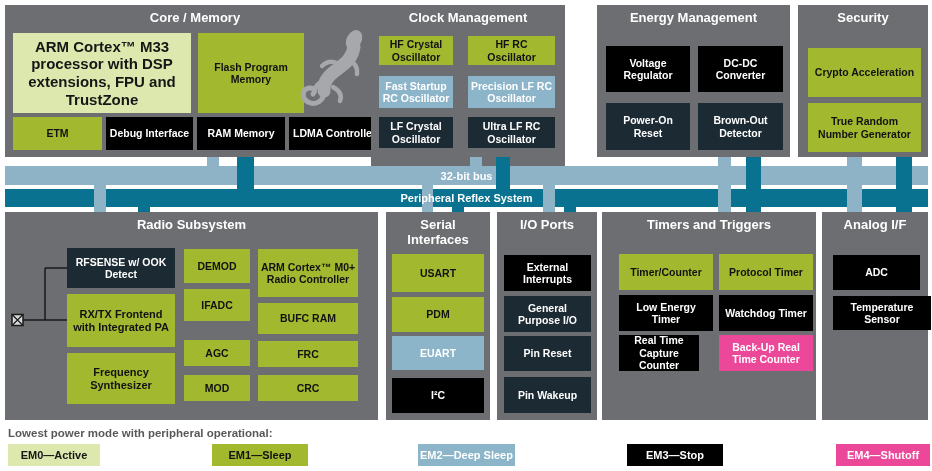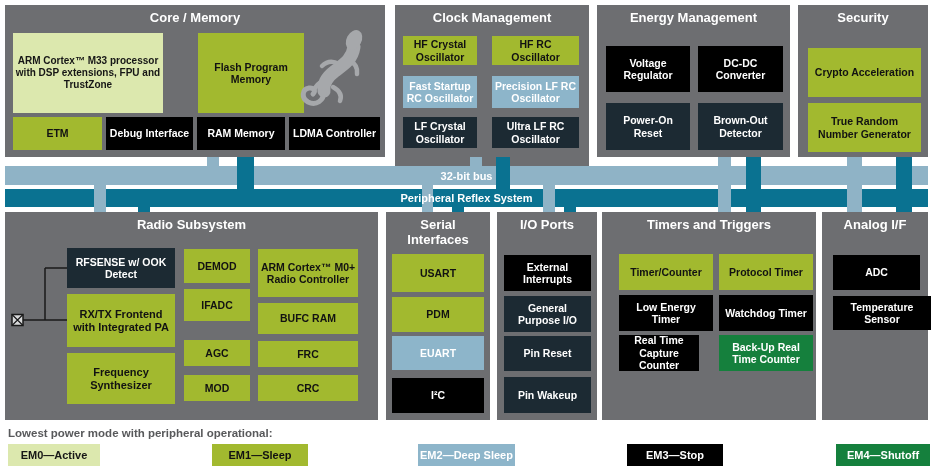--- a/index.html
+++ b/index.html
@@ -9,61 +9,61 @@
   .sec-title{position:absolute;top:6px;left:0;right:0;padding:0 8px;text-align:center;
              color:#fff;font-size:13px;font-weight:bold;line-height:1.15;}
   .box{position:absolute;display:flex;align-items:center;justify-content:center;
        text-align:center;font-weight:bold;font-size:10.5px;line-height:1.18;
        padding:1px 2px;box-sizing:border-box;}
   .em0{background:#dce8ae;color:#161616;}
   .em1{background:#a2b92f;color:#121212;}
   .em2{background:#8db5ca;color:#ffffff;}
   .em3{background:#000000;color:#ffffff;}
   .em4{background:#1c2a33;color:#ffffff;}
-  .em4b{background:#15803d;color:#ffffff;}
+  .em4b{background:#ec4899;color:#ffffff;}
   .bus{position:absolute;left:5px;width:923px;z-index:1;}
   .bus32{top:166px;height:19px;background:#8fb3c6;}
   .prs{top:189px;height:18px;background:#0a7291;}
   .bus-label{position:absolute;left:5px;width:923px;z-index:3;display:flex;align-items:center;
              justify-content:center;color:#fff;font-weight:bold;font-size:11px;pointer-events:none;text-align:center;}
   .stub{position:absolute;z-index:2;}
   .stub.light{background:#8fb3c6;}
   .stub.dark{background:#0a7291;}
   .overlay-svg{position:absolute;left:0;top:0;pointer-events:none;}
   .caption{position:absolute;left:8px;top:427px;font-size:11.5px;font-weight:bold;color:#58595b;}
   .chip{position:absolute;top:444px;height:22px;display:flex;align-items:center;justify-content:center;
         font-weight:bold;font-size:11px;}
 </style>
 </head>
 <body>
 
 <div class="stage">
 
   <div class="section" style="left:5px;top:5px;width:380px;height:152px">
     <div class="sec-title">Core / Memory</div>
-    <div class="box em0" style="left:8px;top:28px;width:150px;height:80px;font-size:10px">ARM Cortex™ M33 processor with DSP extensions, FPU and TrustZone</div>
+    <div class="box em0" style="left:8px;top:28px;width:178px;height:80px;font-size:15px">ARM Cortex™ M33 processor with DSP extensions, FPU and TrustZone</div>
     <div class="box em1" style="left:193px;top:28px;width:106px;height:80px">Flash Program Memory</div>
     <svg class="overlay-svg" style="left:282px;top:22px" width="92" height="86" viewBox="0 0 90 86">
       <g stroke="#a6a8ab" fill="none" stroke-linecap="round">
         <path d="M51,37 C44,33 39,34 34,39" stroke-width="4.5"></path>
         <path d="M60,32 C67,36 70,41 69,47" stroke-width="4.5"></path>
         <path d="M42,55 C35,53 30,56 27,61" stroke-width="4.5"></path>
         <path d="M45,60 C52,64 54,69 52,74" stroke-width="4.5"></path>
         <path d="M66,20 C64,33 55,38 47,44 C39,50 35,57 36,64" stroke-width="13"></path>
         <path d="M36,64 C36,74 28,79 20,75 C13,71 14,62 21,61 C26,60.5 28,64 25,67" stroke-width="5"></path>
       </g>
       <ellipse cx="66" cy="13" rx="7.5" ry="10.5" transform="rotate(28 66 13)" fill="#a6a8ab"></ellipse>
     </svg>
     <div class="box em1" style="left:8px;top:112px;width:89px;height:33px">ETM</div>
     <div class="box em3" style="left:101px;top:112px;width:87px;height:33px">Debug Interface</div>
     <div class="box em3" style="left:192px;top:112px;width:88px;height:33px">RAM Memory</div>
     <div class="box em3" style="left:284px;top:112px;width:91px;height:33px">LDMA Controller</div>
   </div>
 
-  <div class="section" style="left:395px;top:5px;width:194px;height:176px">
+  <div class="section" style="left:371px;top:5px;width:194px;height:176px">
     <div class="sec-title">Clock Management</div>
     <div class="box em1" style="left:8px;top:31px;width:74px;height:29px">HF Crystal Oscillator</div>
     <div class="box em1" style="left:97px;top:31px;width:87px;height:29px">HF RC Oscillator</div>
     <div class="box em2" style="left:8px;top:71px;width:74px;height:32px">Fast Startup RC Oscillator</div>
     <div class="box em2" style="left:97px;top:71px;width:87px;height:32px">Precision LF RC Oscillator</div>
     <div class="box em4" style="left:8px;top:112px;width:74px;height:31px">LF Crystal Oscillator</div>
     <div class="box em4" style="left:97px;top:112px;width:87px;height:31px">Ultra LF RC Oscillator</div>
   </div>
 
   <div class="section" style="left:597px;top:5px;width:193px;height:152px">

